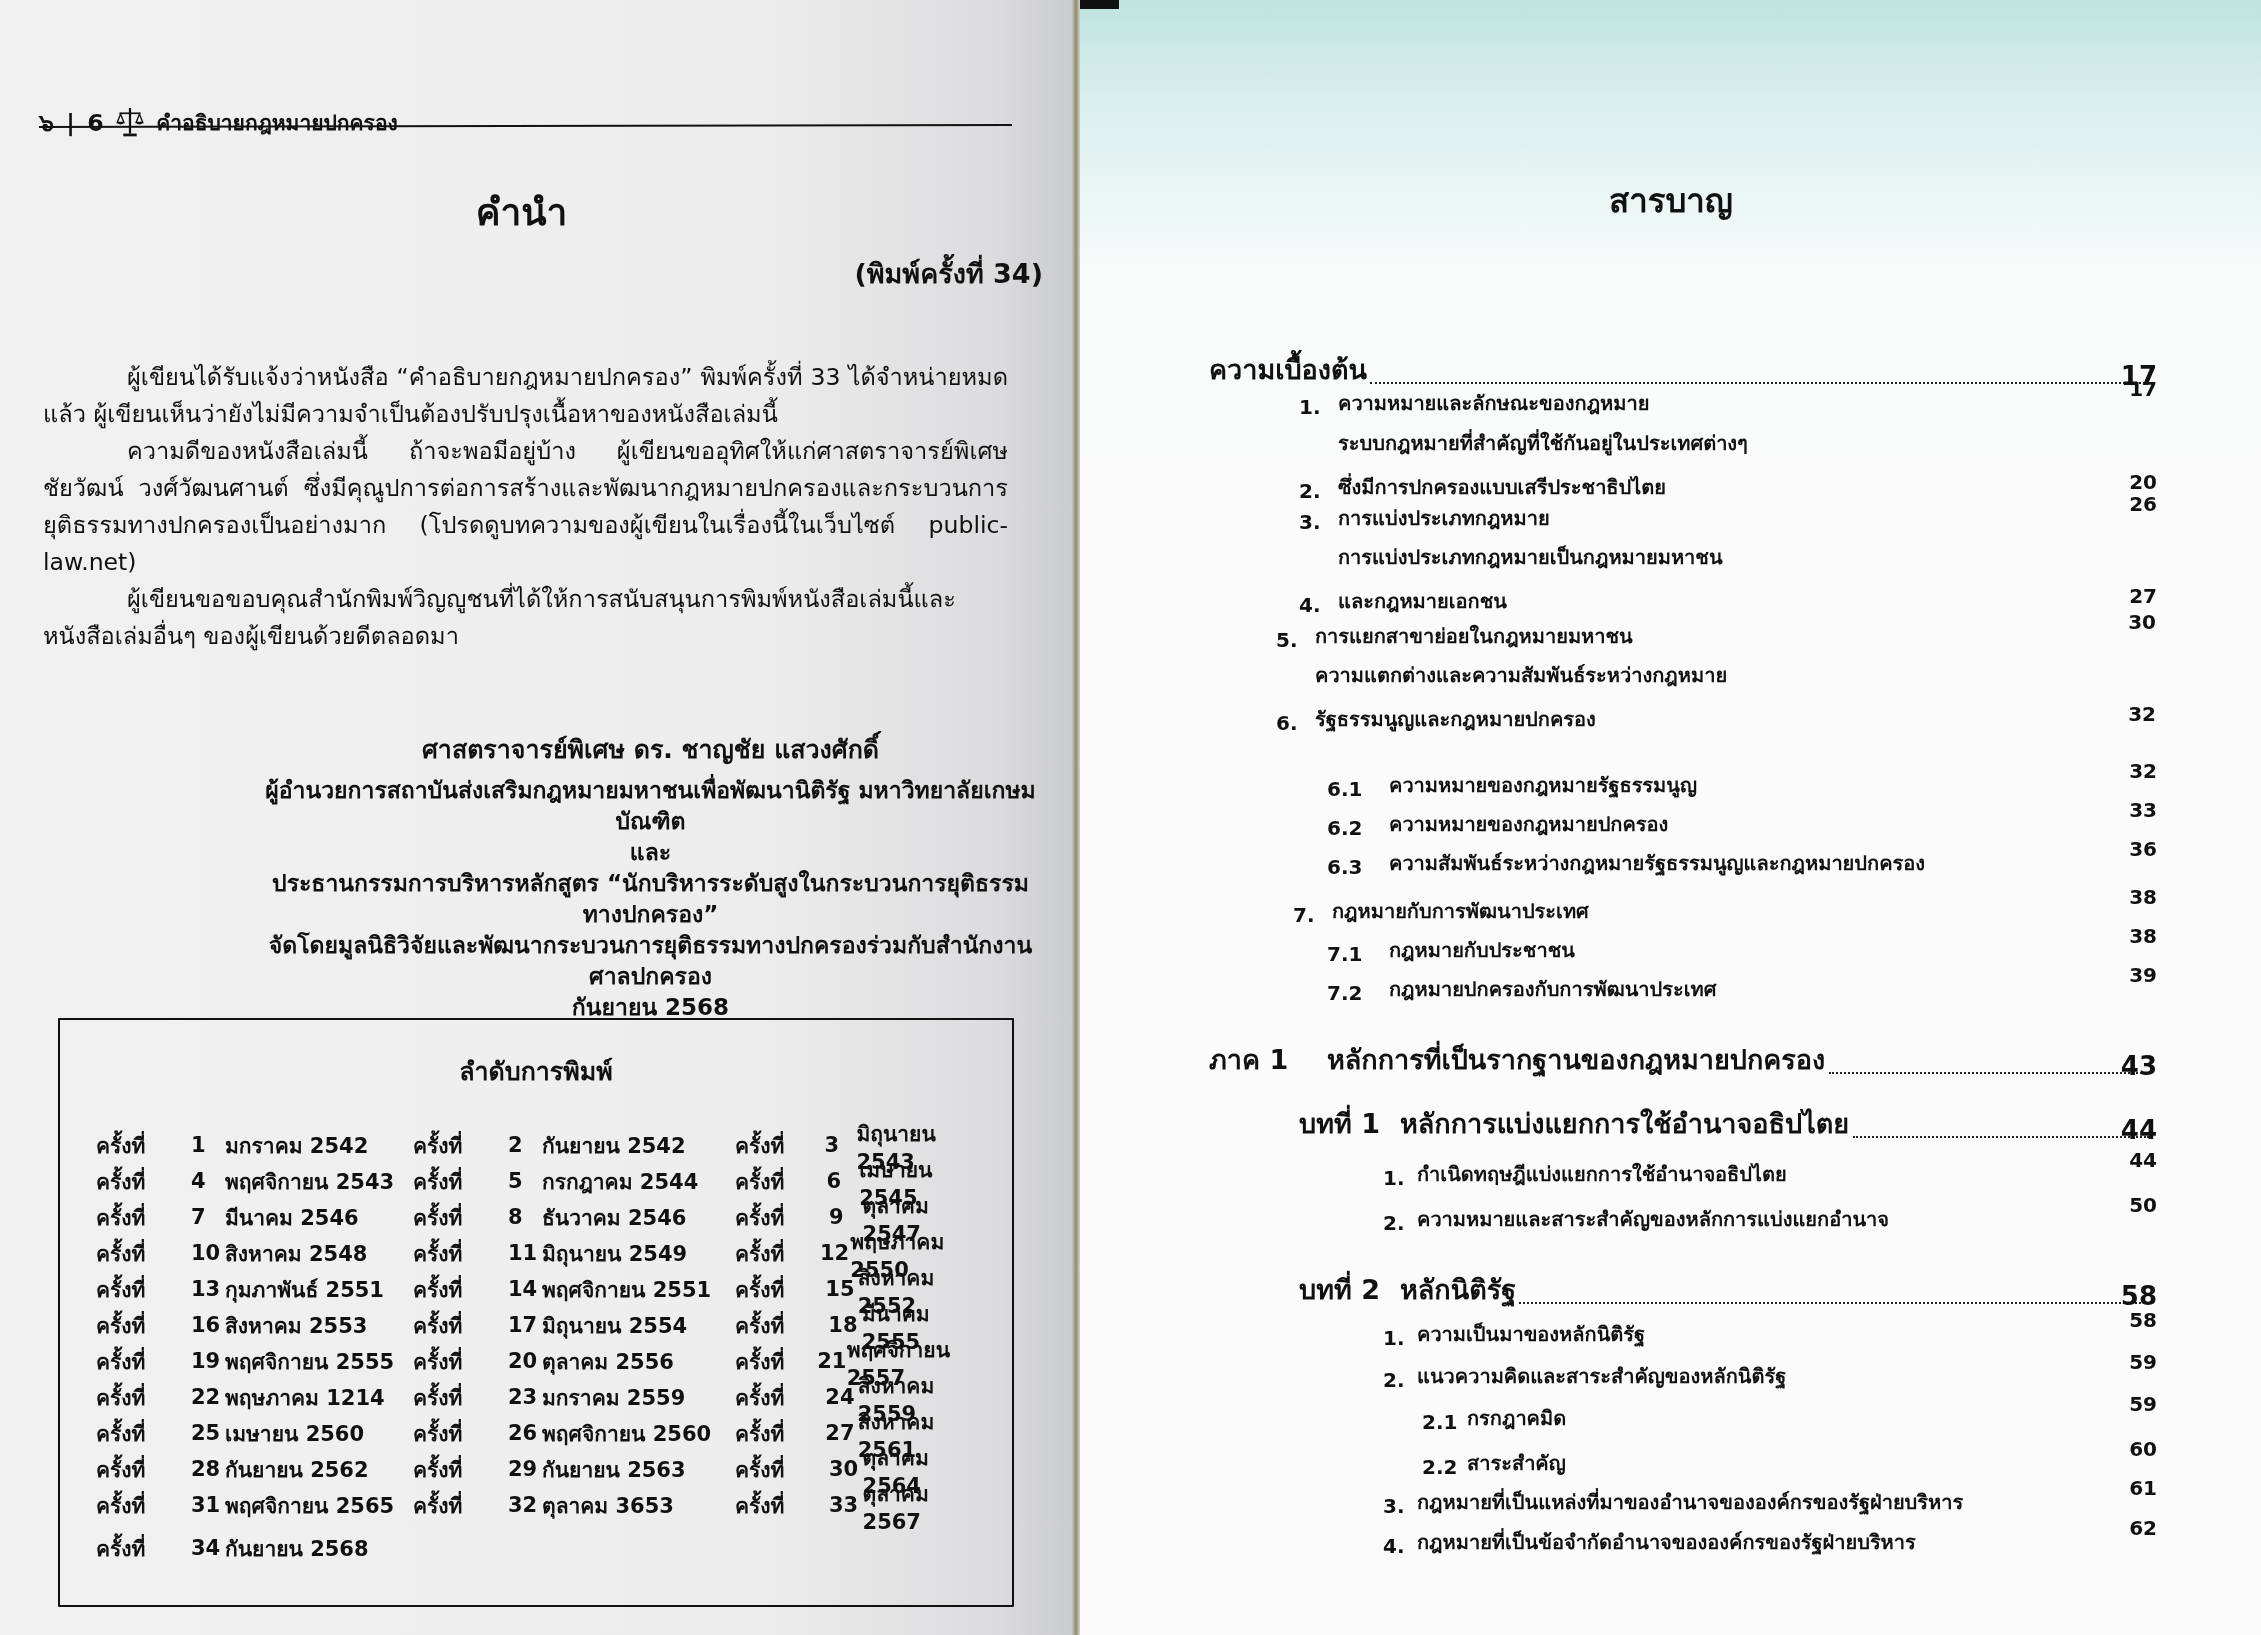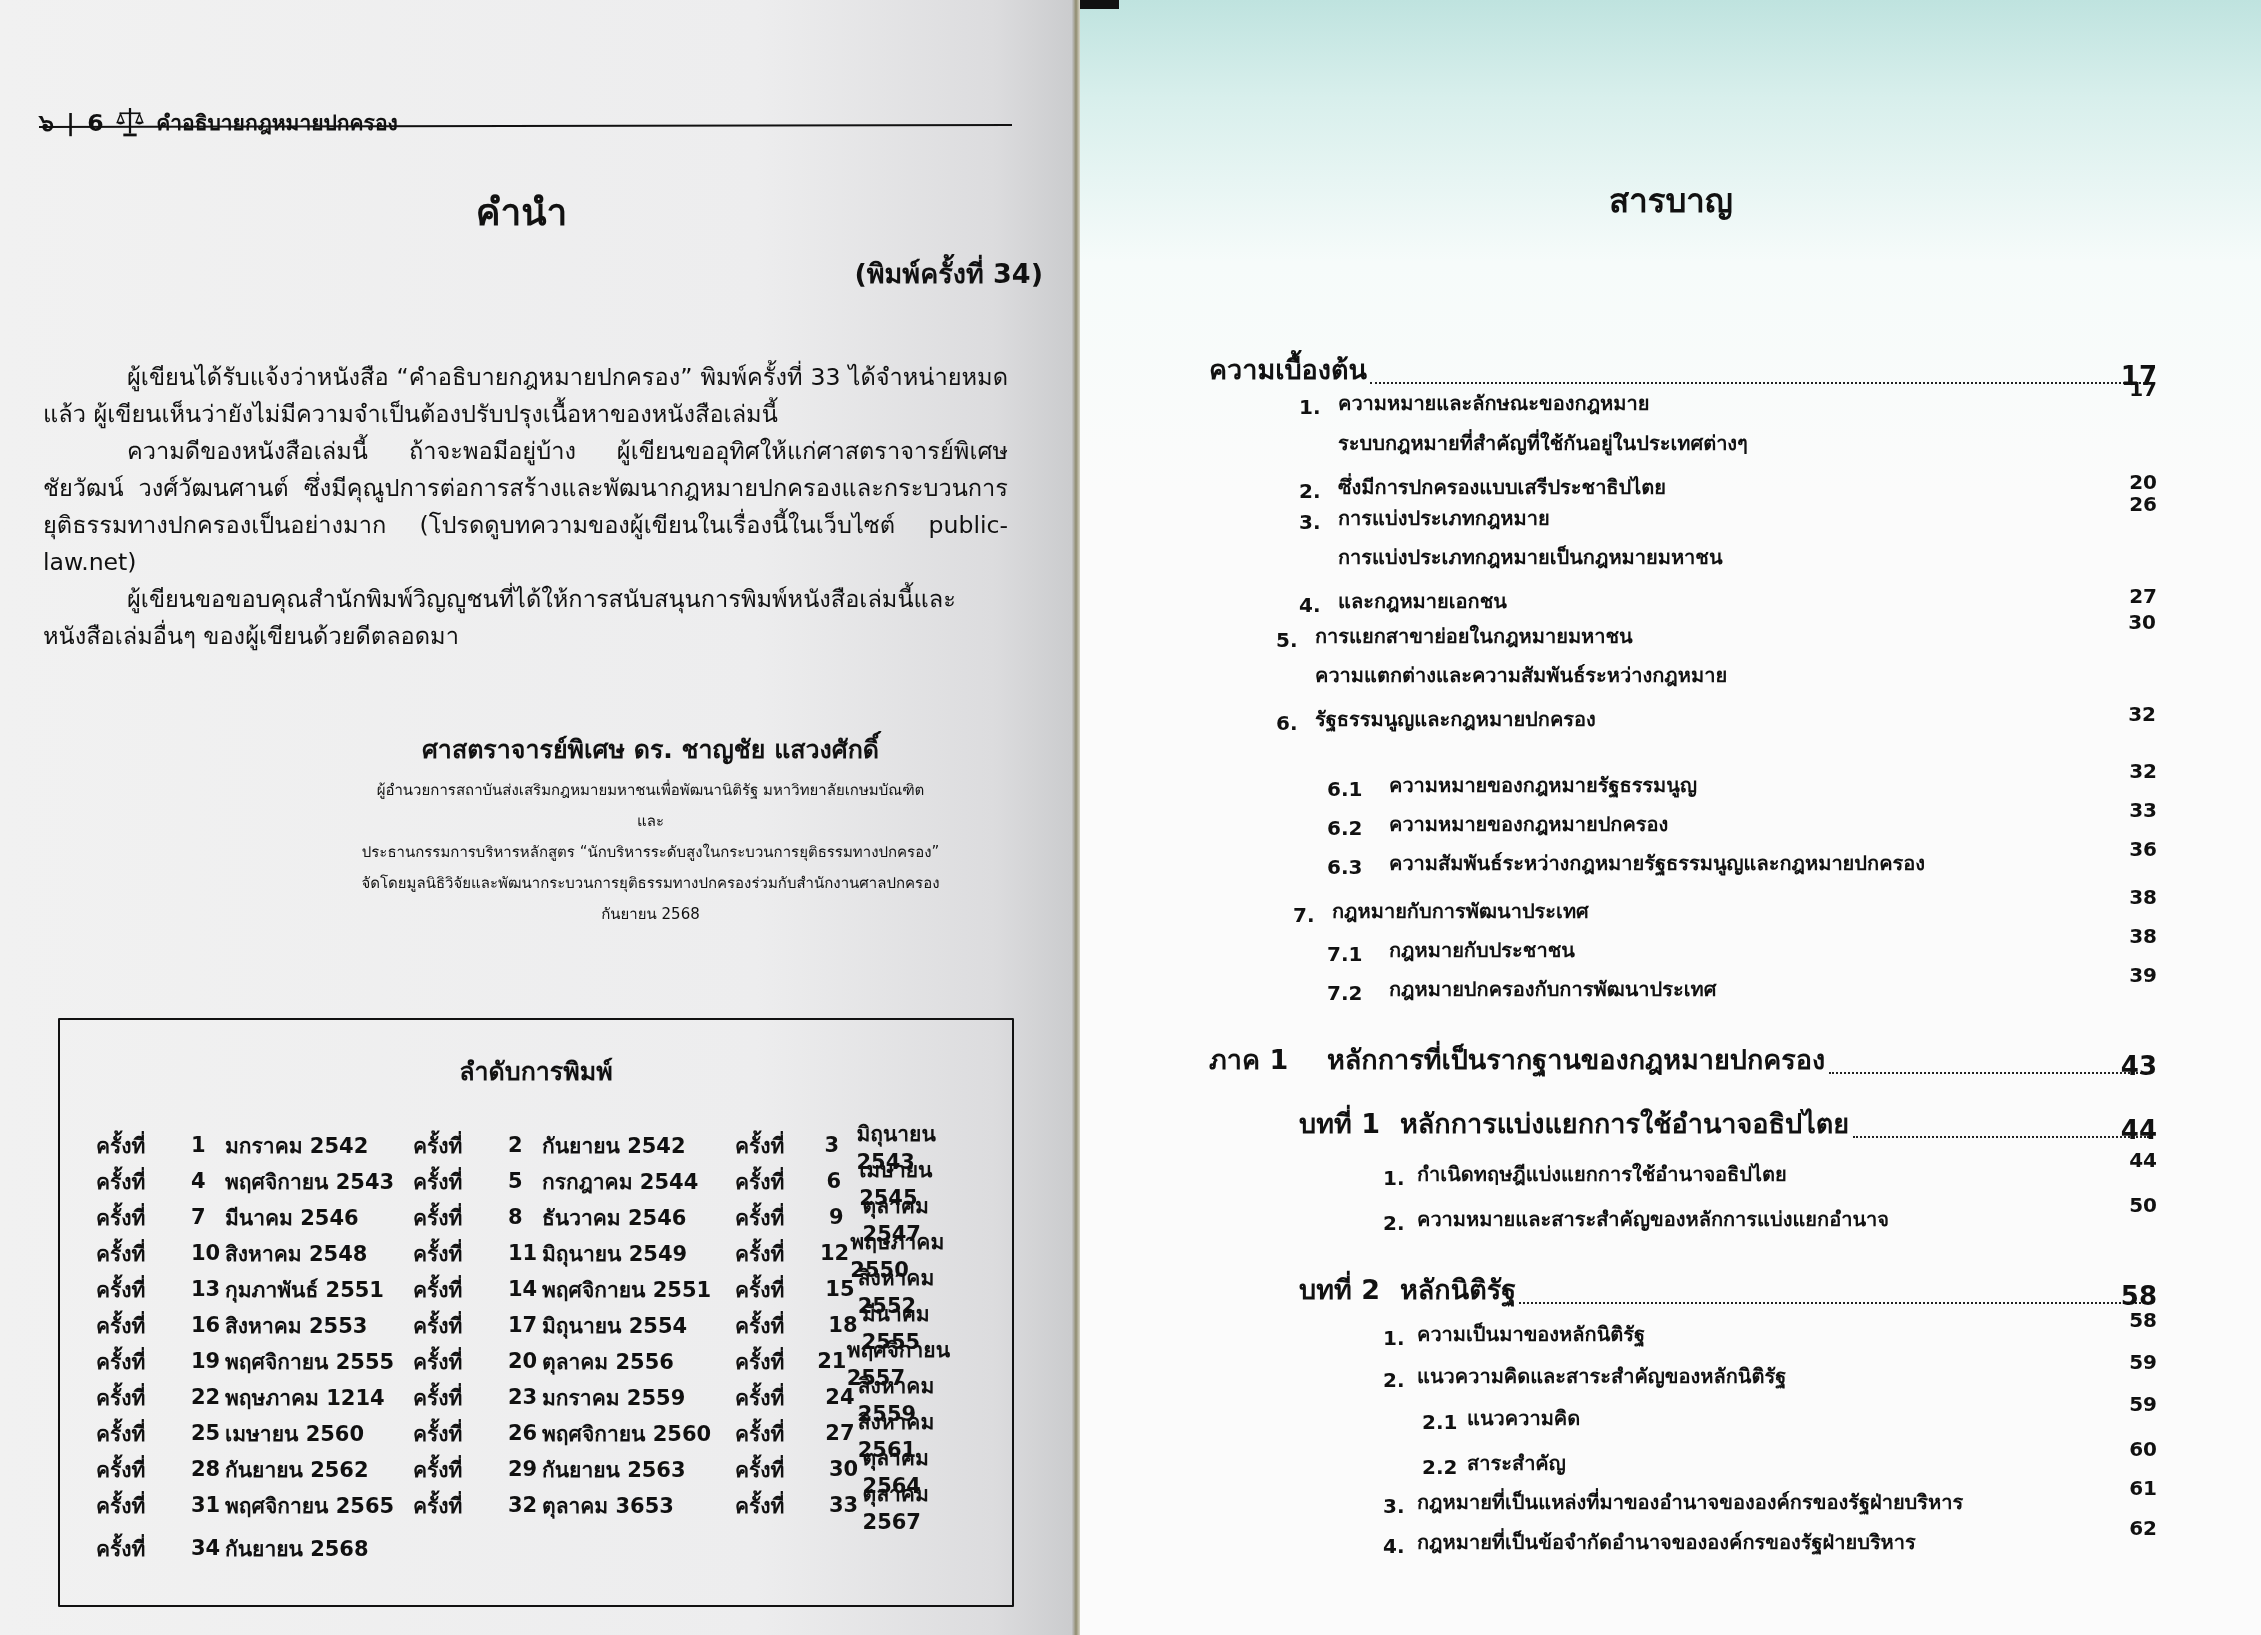--- a/index.html
+++ b/index.html
@@ -34,21 +34,21 @@
 
   .preface-title { position:absolute; left:0; width:1043px; text-align:center; top:182px; font-size:37px; font-weight:bold; }
   .preface-sub { position:absolute; left:0; width:1043px; text-align:right; top:252px; font-size:27px; font-weight:bold; }
 
   .body-text { position:absolute; left:43px; width:965px; font-size:23.6px; line-height:37px; }
   .body-text p { margin:0; text-align:justify; }
   .body-text .indent { text-indent:84px; }
 
   .sign-block { position:absolute; left:258px; width:785px; text-align:center; top:729px; }
   .sign-name { font-size:25px; font-weight:bold; margin-bottom:5.6px; }
-  .sign-line { font-size:15px; font-weight:normal; line-height:31px; }
+  .sign-line { font-size:23px; font-weight:bold; line-height:31px; }
 
   .history-box {
     position:absolute; left:58px; top:1018px; width:956px; height:589px;
     border:2.8px solid #111; box-sizing:border-box; border-radius:1.1px;
   }
   .history-title { position:absolute; left:0; right:0; top:31px; text-align:center; font-size:25px; font-weight:bold; }
   .history-grid {
     position:absolute; left:36px; top:107px; width:897px;
     display:grid; grid-template-columns:317px 322px 258px; row-gap:0;
   }
@@ -452,21 +452,21 @@
       <span class="num" style="width:34px;display:inline-block;flex:none;">2.</span>
       <span class="text">
         <span class="hang">แนวความคิดและสาระสำคัญของหลักนิติรัฐ</span>
       </span>
       <span style="flex:1"></span>
       <span class="page">59</span>
     </div>
     <div class="toc-row lvl2 nleader" style="top: 1054px; padding-left: 213px; width: 735px;">
       <span class="num" style="width:45px;display:inline-block;flex:none;">2.1</span>
       <span class="text">
-        <span class="hang">แนวความคิด</span>
+        <span class="hang">กรกฎาคมิด</span>
       </span>
       <span style="flex:1"></span>
       <span class="page">59</span>
     </div>
     <div class="toc-row lvl2 nleader" style="top: 1099px; padding-left: 213px; width: 735px; justify-content: space-between;">
       <span class="num" style="width:45px;display:inline-block;flex:none;">2.2</span>
       <span class="text">
         <span class="hang">สาระสำคัญ</span>
       </span>
       <span style="flex:1"></span>

